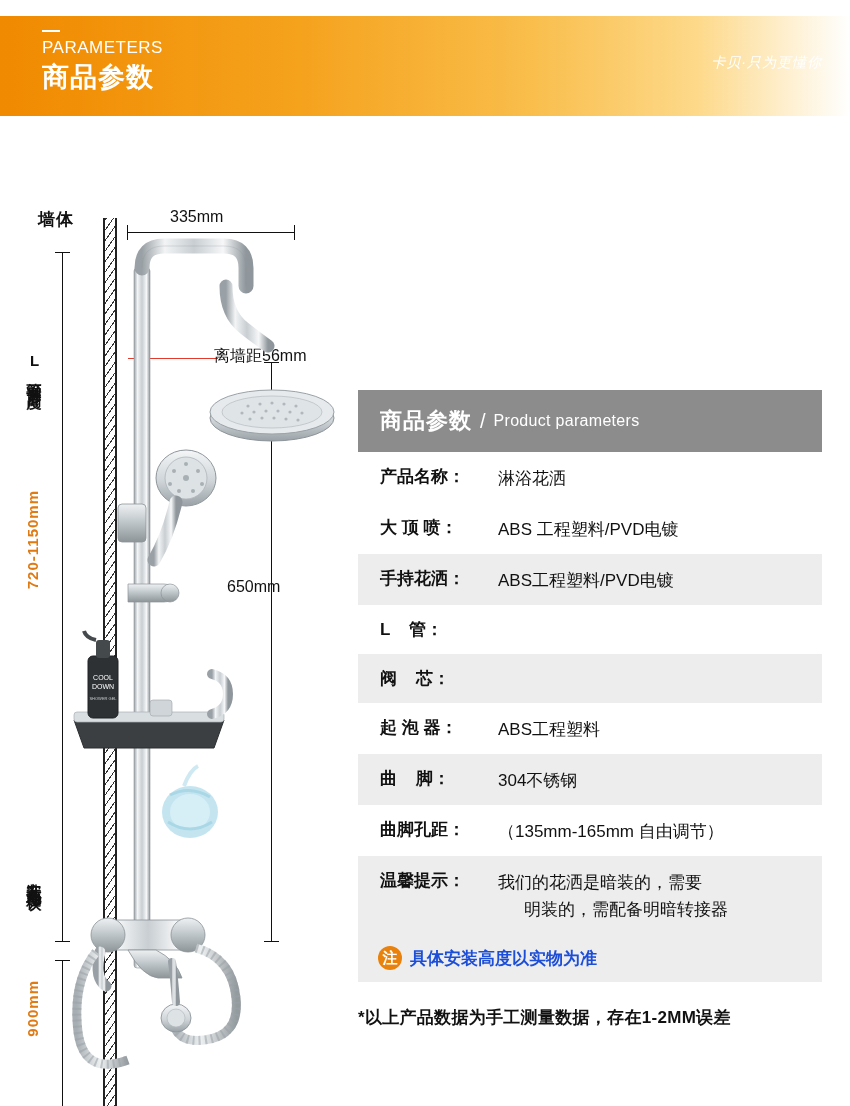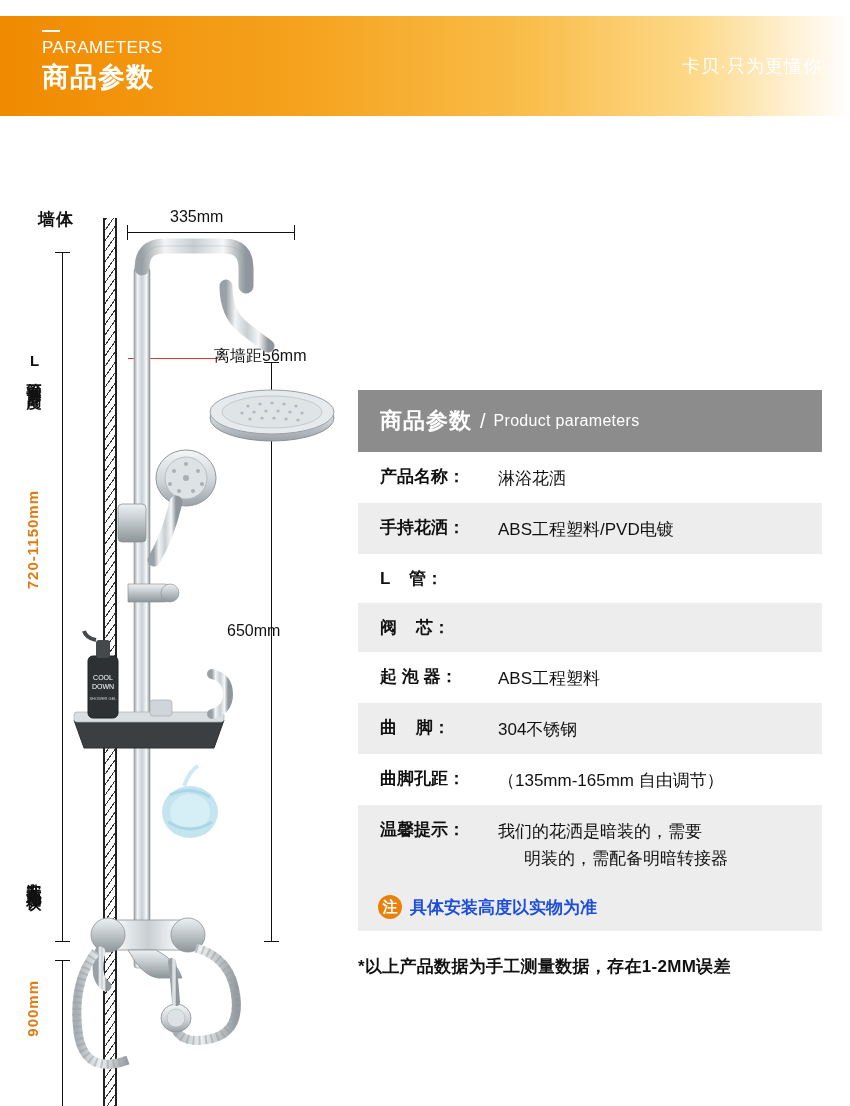--- a/index.html
+++ b/index.html
@@ -40,22 +40,23 @@
     font-size: 27px;
     font-weight: bold;
     line-height: 34px;
     margin-top: 2px;
     letter-spacing: 1px;
   }
   .header-slogan {
     position: absolute;
     right: 28px; top: 38px;
     color: #ffffff;
-    font-size: 18px;
+    font-size: 14px;
     letter-spacing: 1px;
+    font-style: italic;
   }
 
   
   .drawing {
     position: absolute;
     left: 0; top: 100px;
     width: 350px; height: 1006px;
   }
 
   
@@ -207,21 +208,20 @@
     width: 15px; height: 1px;
     background: #111;
   }
   .dim-650:before { top: 0; }
   .dim-650:after { bottom: 0; }
   .label-650 {
     position: absolute;
     left: 227px; top: 478px;
     font-size: 16px;
     color: #111;
-    margin-top: 44px;
   }
 
   
   .shower-svg { position: absolute; left: 0; top: 0; }
 
   
   .spec {
     position: absolute;
     left: 358px; top: 390px;
     width: 464px;
@@ -455,20 +455,24 @@
   <div class="spec-head">
     <span class="spec-head-cn">商品参数</span>
     <span class="spec-head-sep">/</span>
     <span class="spec-head-en">Product parameters</span>
   </div>
 
   <div class="row plain">
     <div class="row-key">产品名称：</div>
     <div class="row-val">淋浴花洒</div>
   </div>
+  <div class="row plain">
+    <div class="row-key">大 顶 喷：</div>
+    <div class="row-val">ABS 工程塑料/PVD电镀</div>
+  </div>
   <div class="row alt">
     <div class="row-key">手持花洒：</div>
     <div class="row-val">ABS工程塑料/PVD电镀</div>
   </div>
   <div class="row plain">
     <div class="row-key">L    管：</div>
   </div>
   <div class="row alt">
     <div class="row-key">阀    芯：</div>
   </div>

